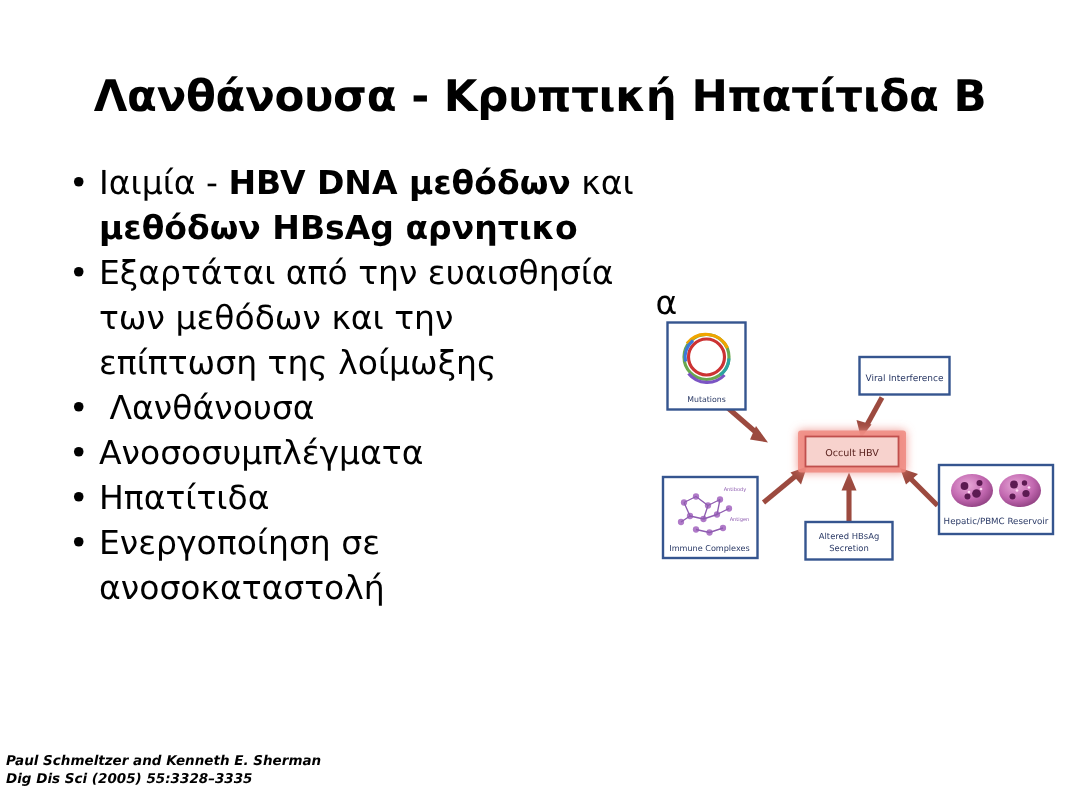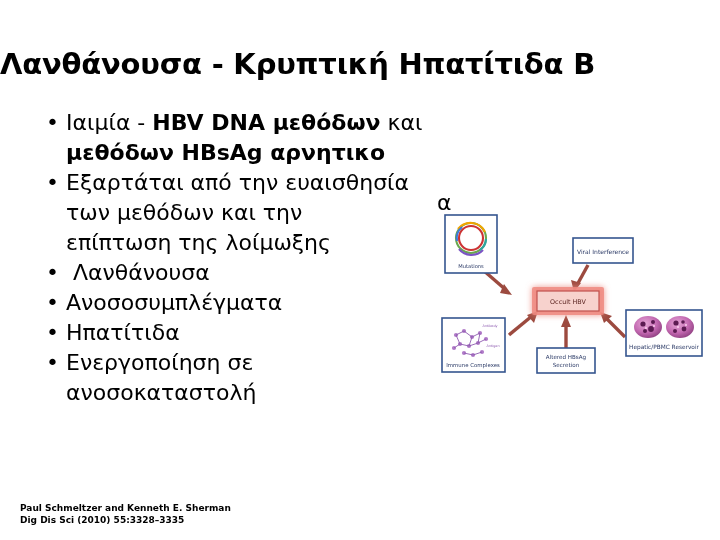--- a/index.html
+++ b/index.html
@@ -14,20 +14,21 @@
     overflow: hidden;
     position: relative;
   }
 
   
   .slide-title {
     position: absolute;
     left: 0;
     top: 47px;
     width: 720px;
+    text-align: center;
     font-family: "DejaVu Sans", "Liberation Sans", sans-serif;
     font-size: 29px;
     font-weight: bold;
     color: #000000;
     letter-spacing: -0.2px;
     white-space: nowrap;
   }
 
   
   .bullet-list {
@@ -60,24 +61,25 @@
     display: block;
     white-space: pre-wrap;
   }
   .bullet-item .txt b {
     font-weight: bold;
   }
 
   
   .citation {
     position: absolute;
-    left: 20px;
+    left: 4px;
     top: 502px;
     font-size: 9px;
     line-height: 12px;
+    font-style: italic;
     font-weight: bold;
     color: #000000;
     font-family: "DejaVu Sans", "Liberation Sans", sans-serif;
   }
 
   
   .figure {
     position: absolute;
     left: 440px;
     top: 205px;
@@ -257,14 +259,14 @@
     <g filter="url(#glow)">
       <rect x="92" y="82" width="72" height="28" rx="2" fill="#f08a80" opacity="0.85"></rect>
       <rect x="97" y="86" width="62" height="20" fill="#f7d2cd" stroke="#c0504d" stroke-width="1.2"></rect>
       <text x="128" y="99" text-anchor="middle" font-family="DejaVu Sans, sans-serif" font-size="6.4" fill="#5b2420">Occult HBV</text>
     </g>
   </svg>
 </div>
 
 <div class="citation">
   <div>Paul Schmeltzer and Kenneth E. Sherman</div>
-  <div>Dig Dis Sci (2010) 55:3328–3335</div>
+  <div>Dig Dis Sci (2005) 55:3328–3335</div>
 </div>
 
 </body></html>

